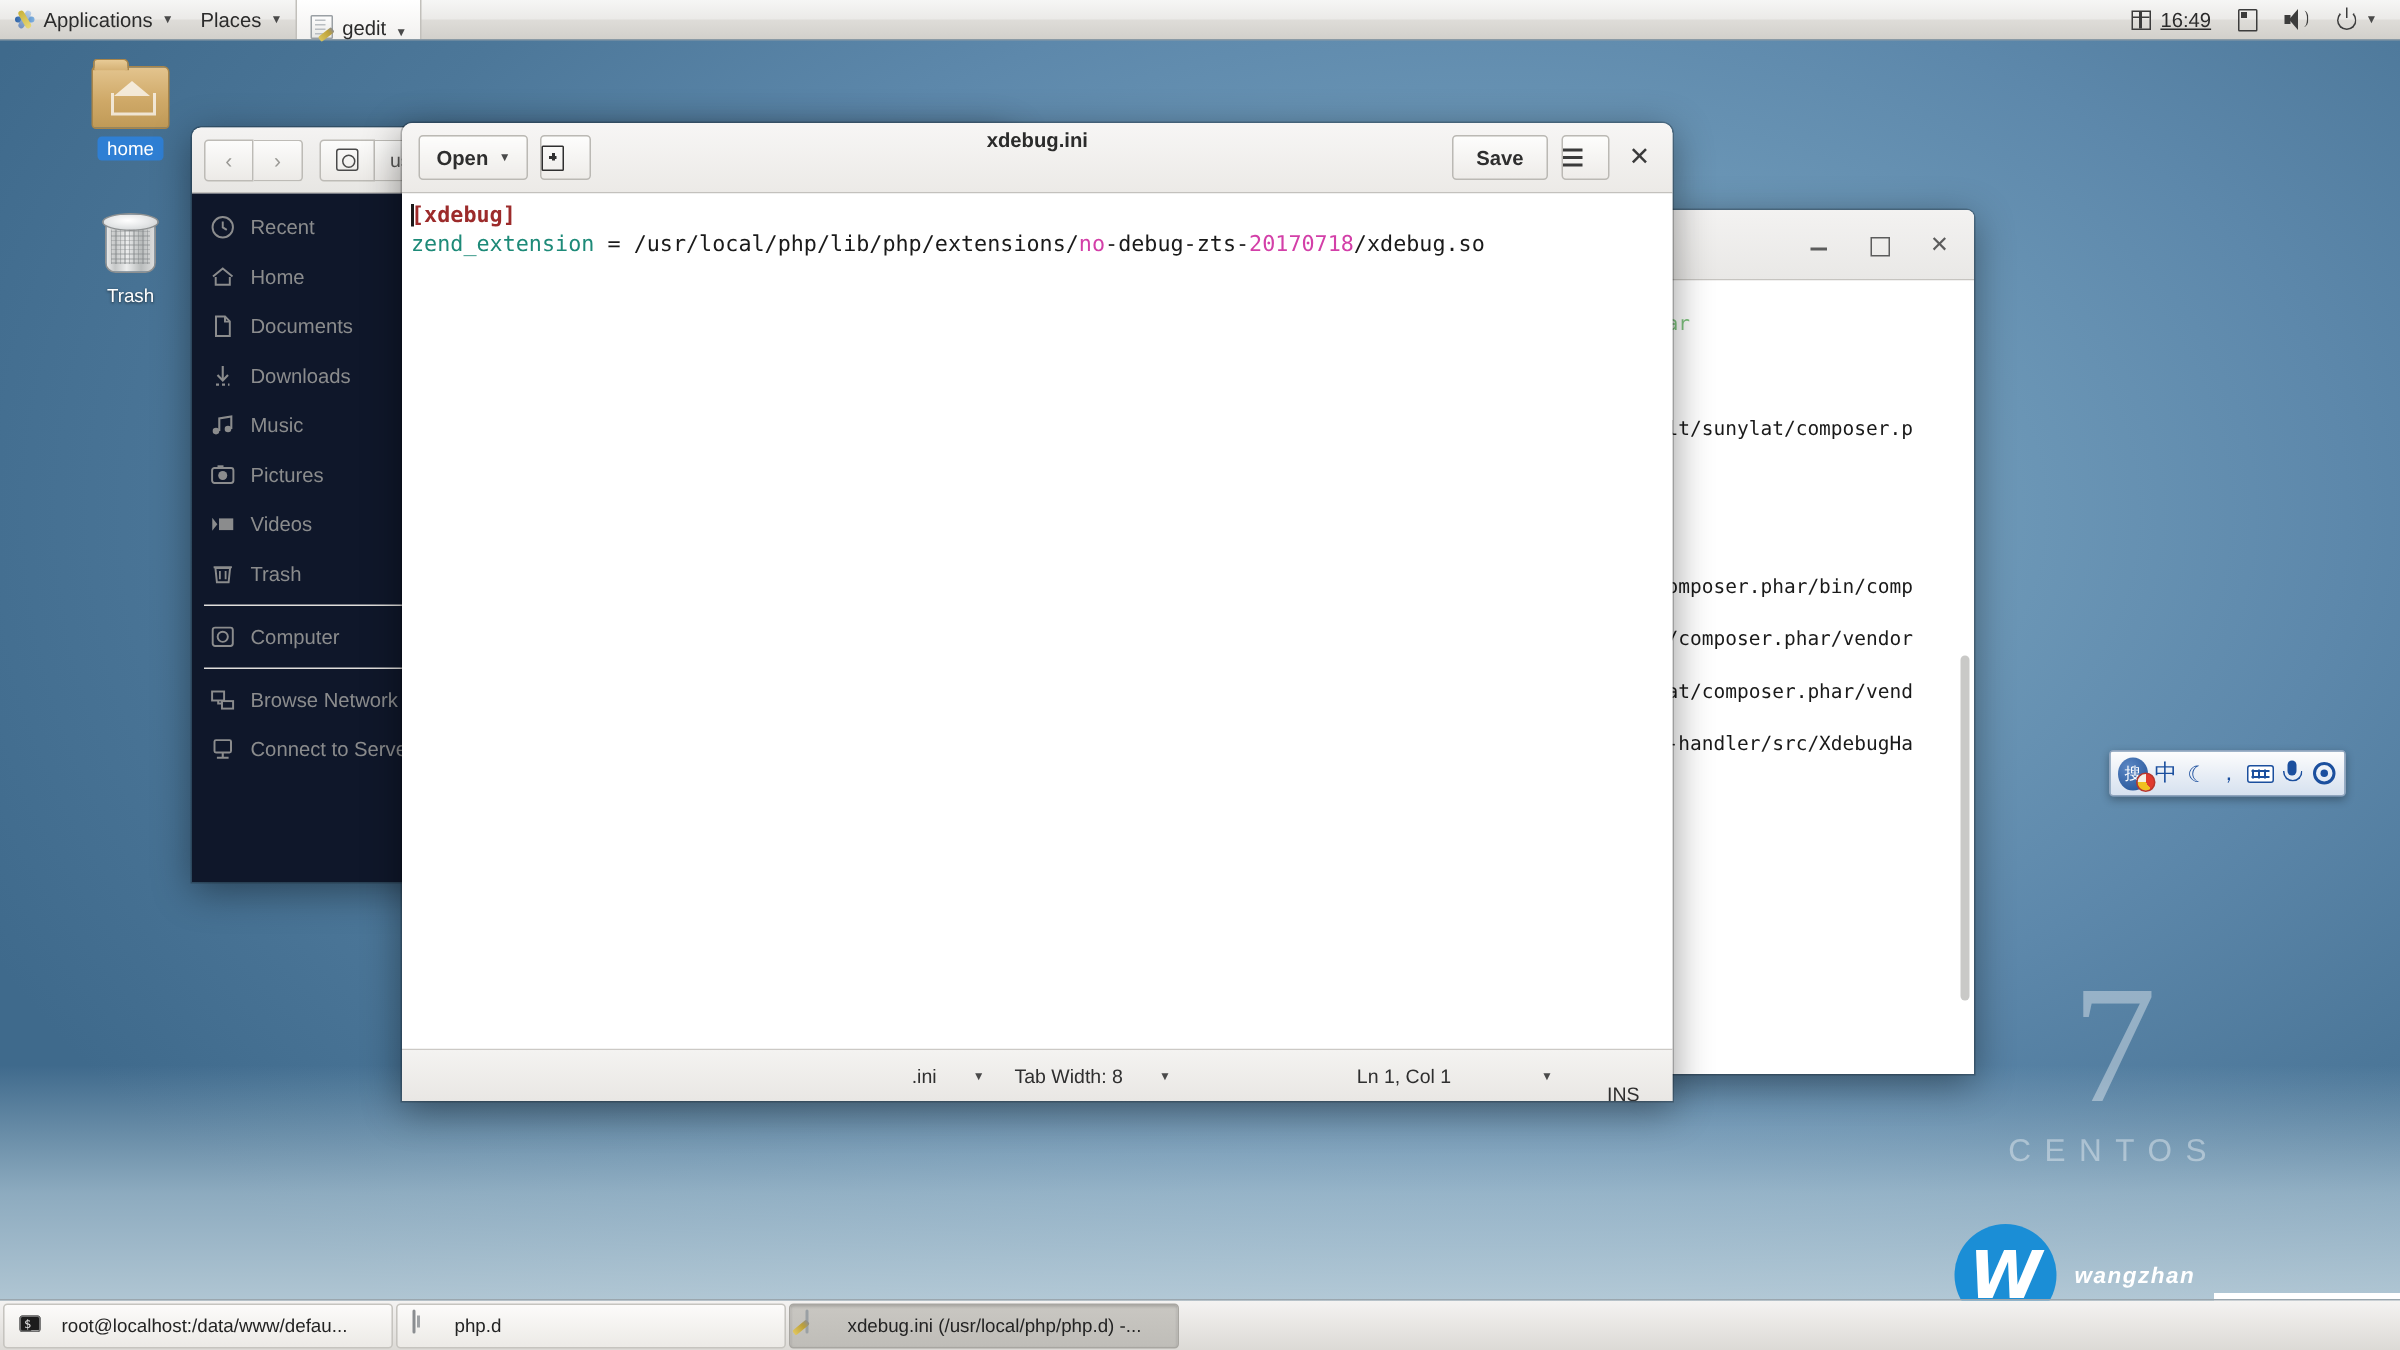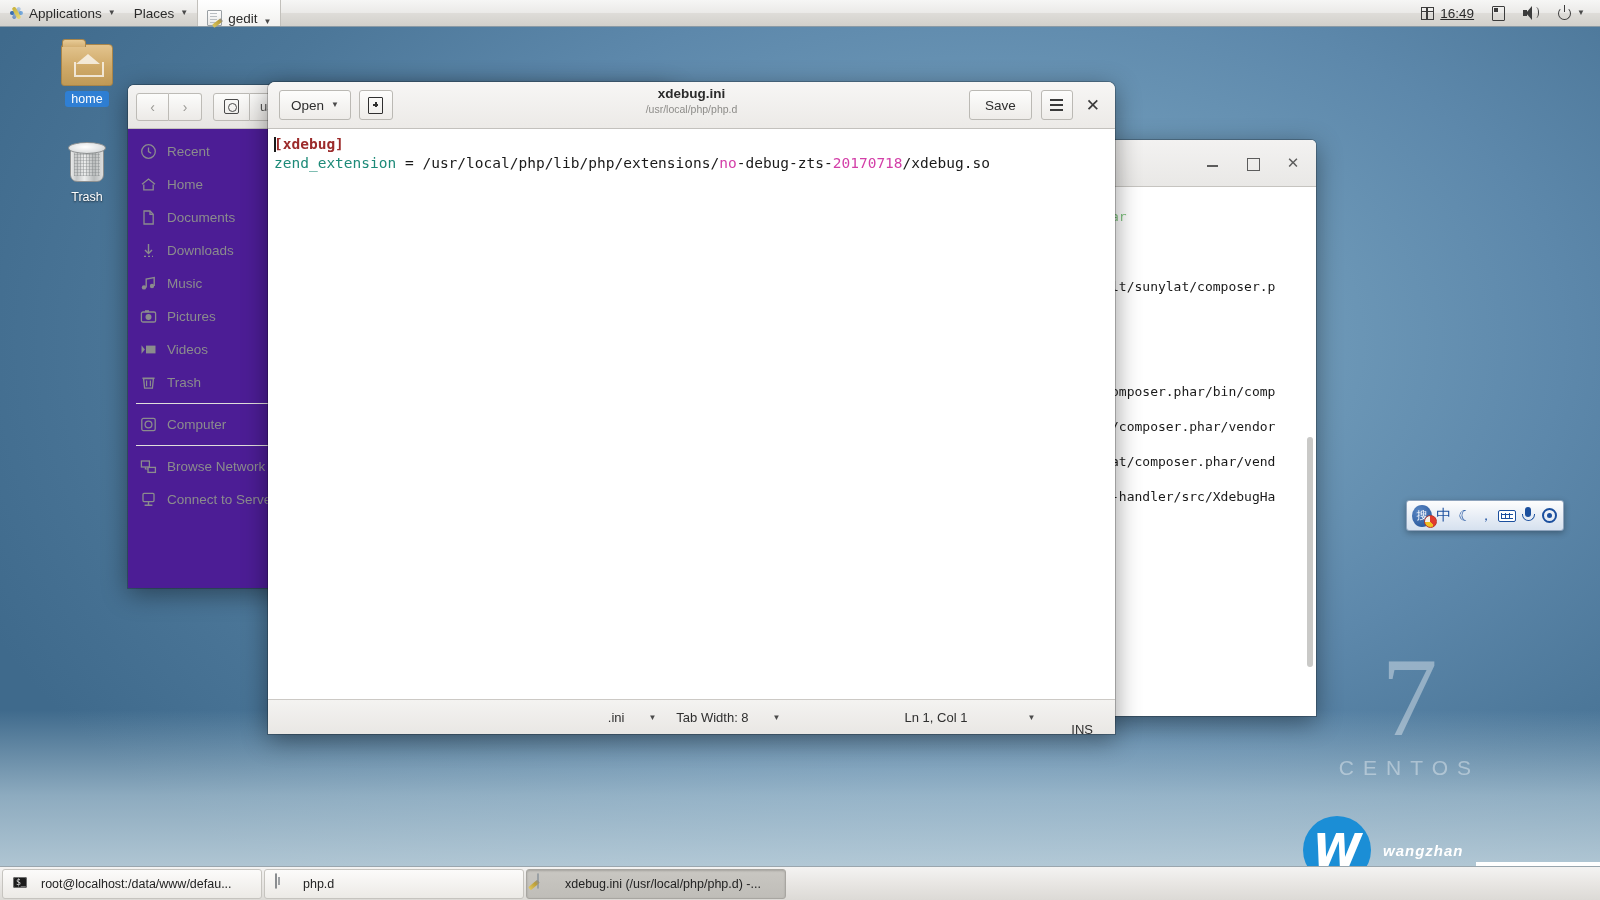--- a/index.html
+++ b/index.html
@@ -221,21 +221,21 @@
   .crumb.last { border-radius: 0 3px 3px 0; }
   .ico-computer-sm {
     width: 15px; height: 15px; border: 1.7px solid #4a4a4a; border-radius: 2px; position: relative;
   }
   .ico-computer-sm:after {
     content: ""; position: absolute; left: 2.5px; top: 2.5px; width: 7px; height: 7px;
     border: 1.4px solid #4a4a4a; border-radius: 50%;
   }
   #fm-body { display: flex; height: 459px; }
   #fm-side {
-    width: 150px; background: #4c1d95; border-right: 1px solid #a16207;
+    width: 150px; background: #0f172a; border-right: 1px solid #a16207;
     padding-top: 6px; overflow: hidden;
   }
   .side-item {
     display: flex; align-items: center; gap: 10px;
     height: 33px; padding-left: 12px;
     font-size: 13.5px; color: #8b8c8d; white-space: nowrap; cursor: default;
   }
   .side-sep { height: 1px; background: #e0dedb; margin: 4px 8px; }
   .si { width: 17px; height: 17px; flex: none; position: relative; color: #8b8c8d; }
   .si svg { display: block; }
@@ -245,22 +245,22 @@
   #gedit { left: 268px; top: 82px; width: 847px; height: 652px; border-radius: 7px 7px 0 0; overflow: hidden; }
   #gedit-head {
     height: 47px; position: relative;
     background: linear-gradient(to bottom, #f7f6f5 0%, #eceae7 100%);
     border-bottom: 1px solid #c3c1bd;
     display: flex; align-items: center; padding: 0 11px;
   }
   .gbtn {
     background: linear-gradient(to bottom, #fdfdfc, #eeece9);
     border: 1px solid #bbb9b4; border-radius: 3px;
-    height: 30px; display: flex; align-items: center; justify-content: center;
-    gap: 7px; padding: 0 11px; font-size: 13.5px; color: #2e2e2e; cursor: default;
+    height: 30px; display: flex; align-items: center; justify-content: flex-start;
+    gap: 7px; padding: 0 11px; font-size: 13.5px; color: #2e2e2e; cursor: default; font-weight: bold;
   }
   #gedit-title-wrap {
     position: absolute; left: 0; right: 0; top: 4px; text-align: center; pointer-events: none;
   }
   #gedit-title { font-size: 13.5px; font-weight: bold; color: #2b2b2b; }
   #gedit-subtitle { font-size: 10.5px; color: #8d8c89; margin-top: 2px; }
   #gedit-head-right { margin-left: auto; display: flex; align-items: center; gap: 9px; }
   .hamb { display: flex; flex-direction: column; gap: 3px; }
   .hamb i { display: block; width: 13px; height: 1.8px; background: #3a3a3a; }
   #gedit-close { font-size: 17px; color: #3a3a3a; padding: 0 4px; cursor: default; font-family: "DejaVu Sans", sans-serif; }
@@ -617,21 +617,20 @@
       <div class="gbtn">
         <span>Open</span>
         <span class="caret">▼</span>
       </div>
       <div class="gbtn" style="width:34px;padding:0;margin-left:8px;">
         <span class="ico-newdoc"></span>
       </div>
 
       <div id="gedit-title-wrap">
         <div id="gedit-title">xdebug.ini</div>
-        <div id="gedit-subtitle">/usr/local/php/php.d</div>
       </div>
 
       <div id="gedit-head-right">
         <div class="gbtn" style="padding:0 15px;">
           <span>Save</span>
         </div>
         <div class="gbtn" style="width:32px;padding:0;">
           <span class="hamb">
               <i></i>
               <i></i>

